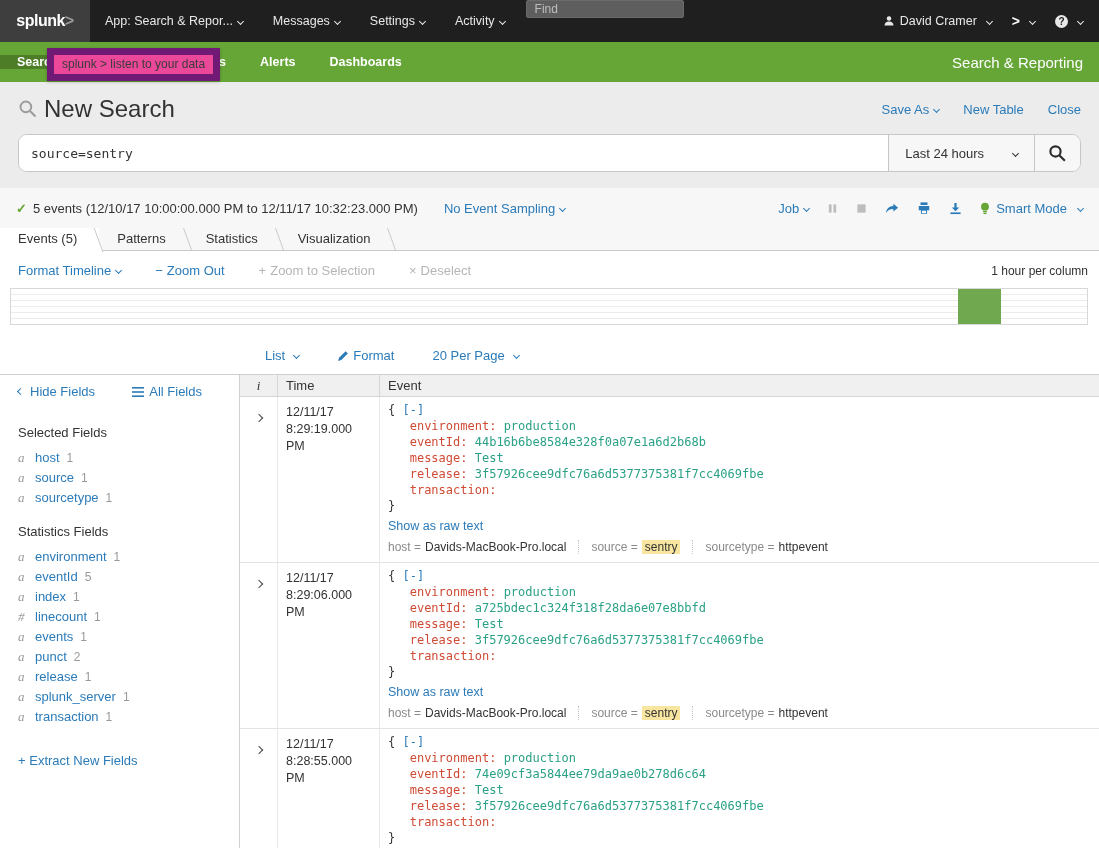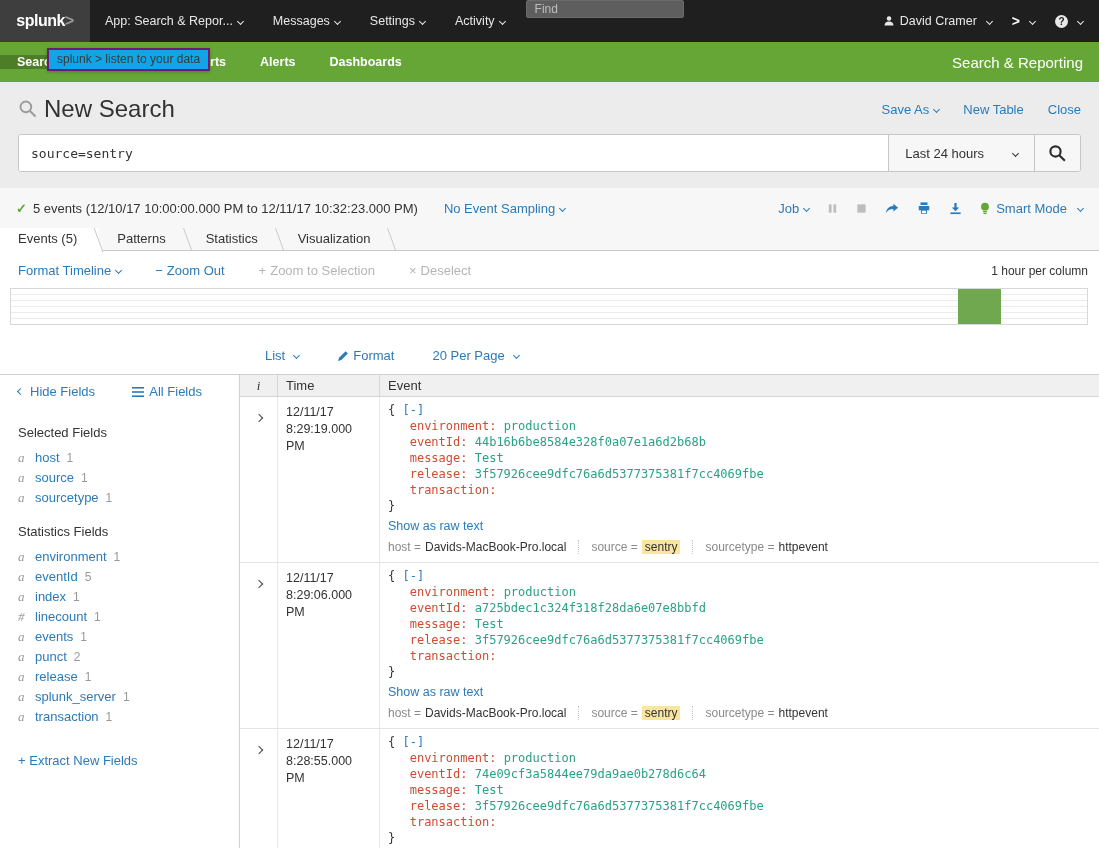--- a/index.html
+++ b/index.html
@@ -31,31 +31,31 @@
   
   .chev{display:inline-block;width:5px;height:5px;border-right:1.5px solid currentColor;
         border-bottom:1.5px solid currentColor;transform:rotate(45deg);margin-left:5px;vertical-align:2px;}
 
   
   .appbar{height:40px;background:var(--green);display:flex;align-items:center;color:#fff;font-size:12.5px;}
   .appbar-item{padding:0 17px;display:flex;align-items:center;font-weight:bold;cursor:pointer;}
   .appbar-item.active{background:var(--green-dark);}
   .app-title{margin-left:auto;align-self:center;font-size:15px;padding-right:16px;font-weight:normal;}
 
-  .tooltip{position:absolute;left:47px;top:48px;background:#0ea5e9;border:2px solid #701a75;
+  .tooltip{position:absolute;left:47px;top:48px;background:#ec4899;border:7px solid #701a75;
         padding:2px 8px 3px;font-size:12px;color:#3a3a3a;box-shadow:0 1px 3px rgba(0,0,0,.25);z-index:20;white-space:nowrap;}
 
   
   .search-header{background:#ececec;padding:13px 18px 16px;}
   .title-row{display:flex;align-items:center;margin-bottom:11px;}
   .title-search-icon{color:#9a9a9a;margin-right:6px;display:flex;}
   .page-title{font-size:24px;font-weight:400;color:#333;}
   .header-links{margin-left:auto;display:flex;gap:24px;font-size:13px;align-items:flex-end;}
   .hlink{color:var(--link);cursor:pointer;white-space:nowrap;}
-  .search-bar{display:flex;height:38px;border:1px solid #c6c6c6;border-radius:3px;background:#fff;overflow:hidden;}
+  .search-bar{display:flex;height:38px;border:1px solid #c6c6c6;border-radius:9px;background:#fff;overflow:hidden;}
   .query-input{flex:1;border:none;outline:none;font-family:"DejaVu Sans Mono",monospace;font-size:13px;
         padding:0 12px;color:#333;background:#fff;}
   .time-range{border-left:1px solid #c6c6c6;background:#f7f7f7;display:flex;align-items:center;
         padding:0 16px;font-size:13px;color:#333;cursor:pointer;white-space:nowrap;gap:24px;}
   .search-btn{width:46px;border-left:1px solid #c6c6c6;background:#f7f7f7;display:flex;align-items:center;
         justify-content:center;color:#2b2b2b;cursor:pointer;}
 
   
   .status-row{height:40px;background:#f7f7f7;display:flex;align-items:center;padding:0 16px;font-size:13px;}
   .check{color:var(--green);font-weight:bold;margin-right:6px;}

